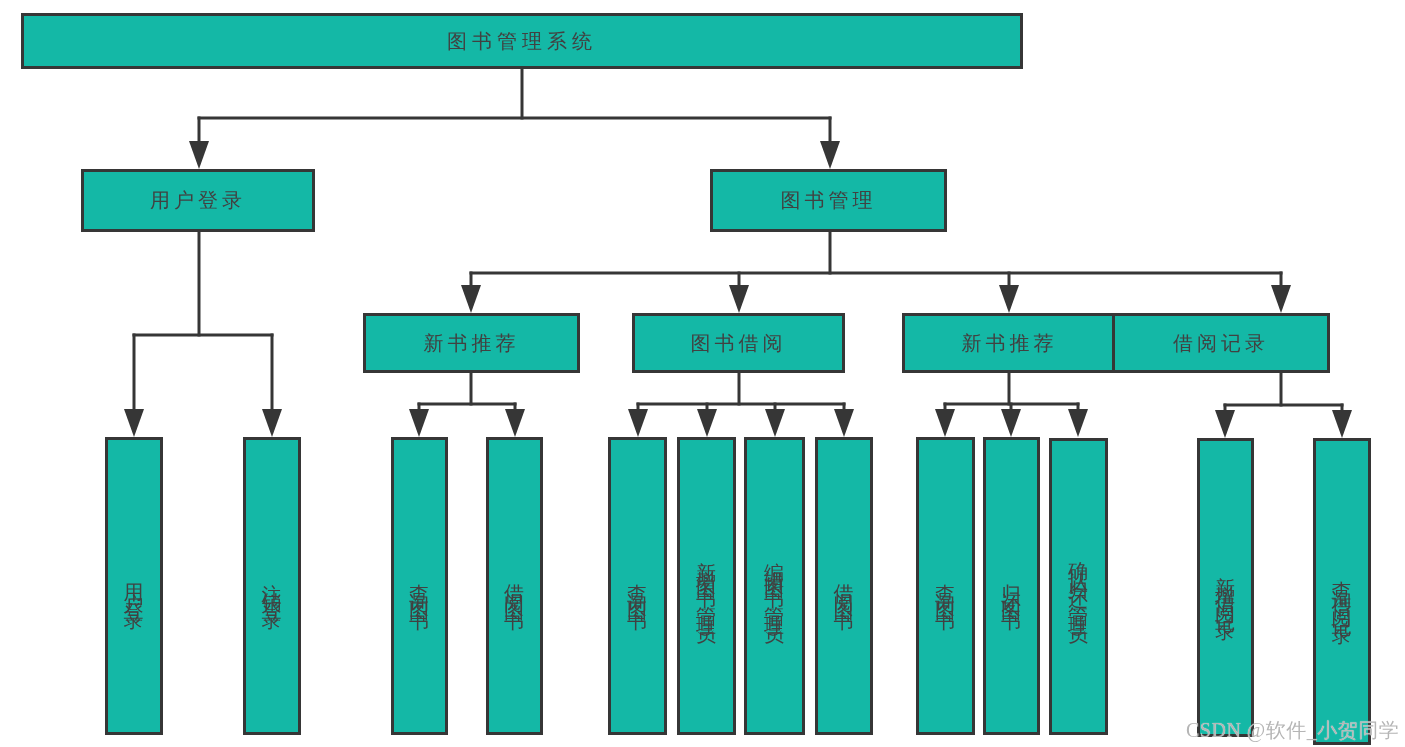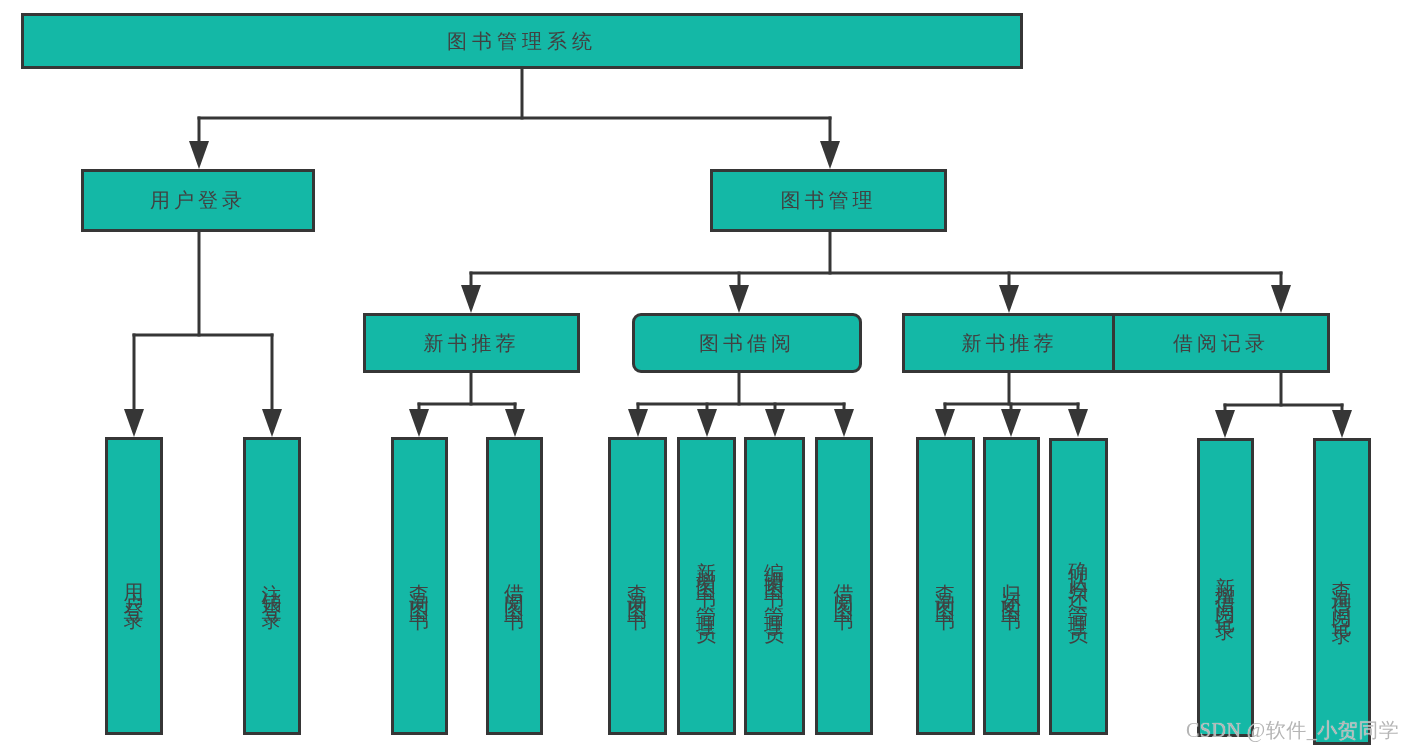--- a/index.html
+++ b/index.html
@@ -130,21 +130,21 @@
     <line x1="1342" y1="405" x2="1342" y2="414"></line>
     <polygon points="1332,410 1352,410 1342,438"></polygon>
   </svg>
 
   <div class="box h-box title-box" style="left:21px; top:13px; width:1002px; height:56px;">图书管理系统</div>
 
   <div class="box h-box" style="left:81px; top:169px; width:234px; height:63px;">用户登录</div>
   <div class="box h-box" style="left:710px; top:169px; width:237px; height:63px;">图书管理</div>
 
   <div class="box h-box" style="left:363px; top:313px; width:217px; height:60px;">新书推荐</div>
-  <div class="box h-box" style="left:632px; top:313px; width:230px; height:60px;border-radius:9px;">图书借阅</div>
+  <div class="box h-box" style="left:632px; top:313px; width:213px; height:60px;">图书借阅</div>
   <div class="box h-box" style="left:902px; top:313px; width:215px; height:60px;">新书推荐</div>
   <div class="box h-box" style="left:1112px; top:313px; width:218px; height:60px;">借阅记录</div>
 
   <div class="box v-box" style="left:105px; top:437px; width:58px; height:298px;">用户登录</div>
   <div class="box v-box" style="left:243px; top:437px; width:58px; height:298px;">注销登录</div>
 
   <div class="box v-box" style="left:391px; top:437px; width:57px; height:298px;">查询图书</div>
   <div class="box v-box" style="left:486px; top:437px; width:57px; height:298px;">借阅图书</div>
 
   <div class="box v-box" style="left:608px; top:437px; width:59px; height:298px;">查询图书</div>

